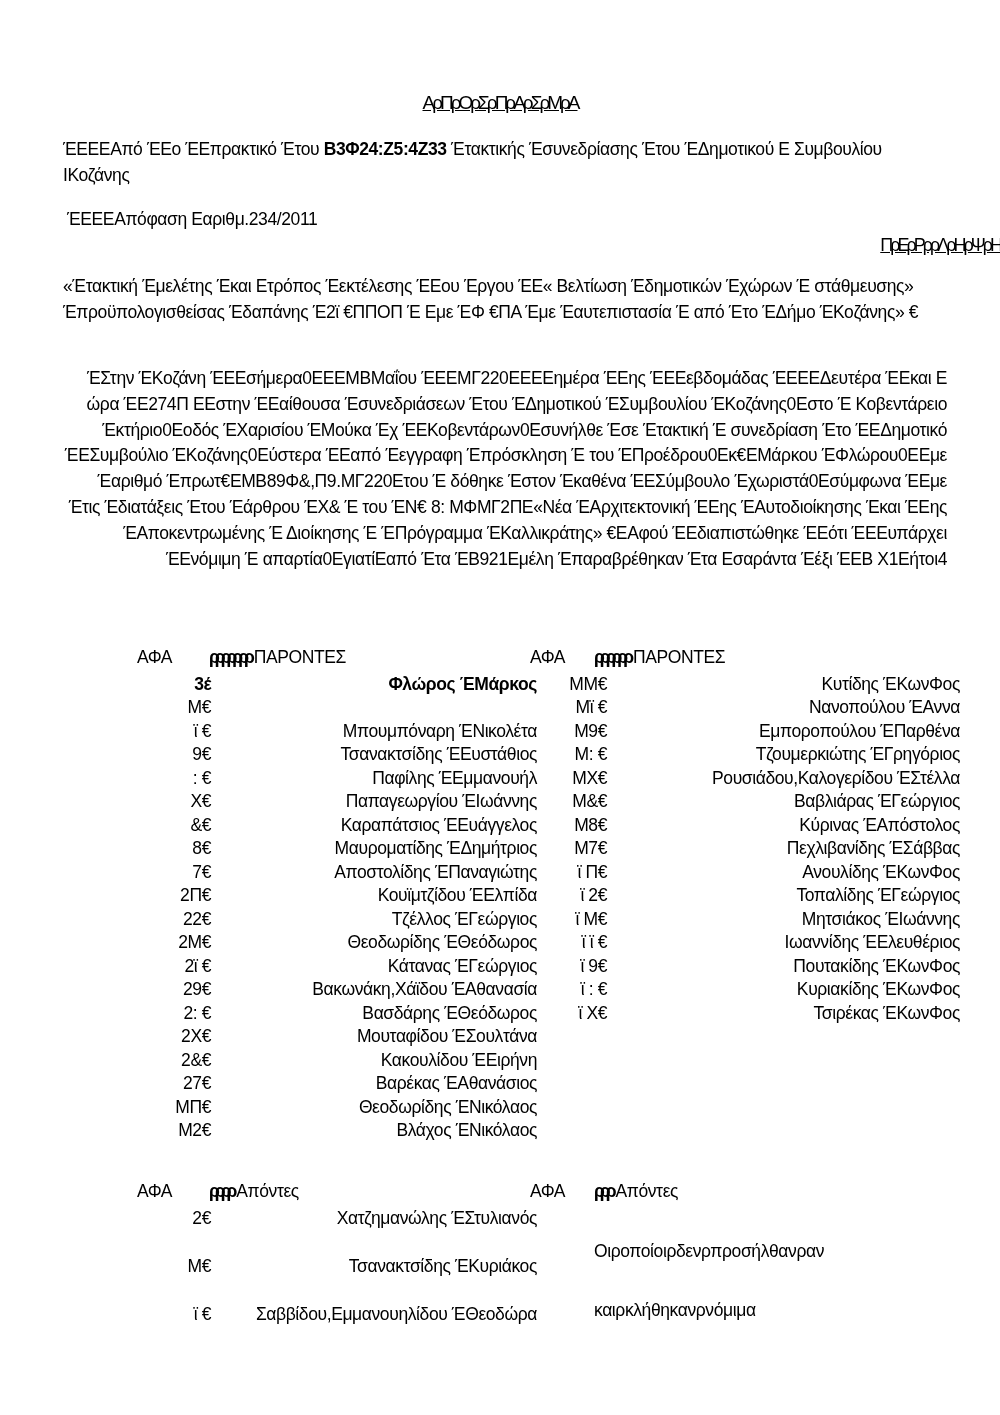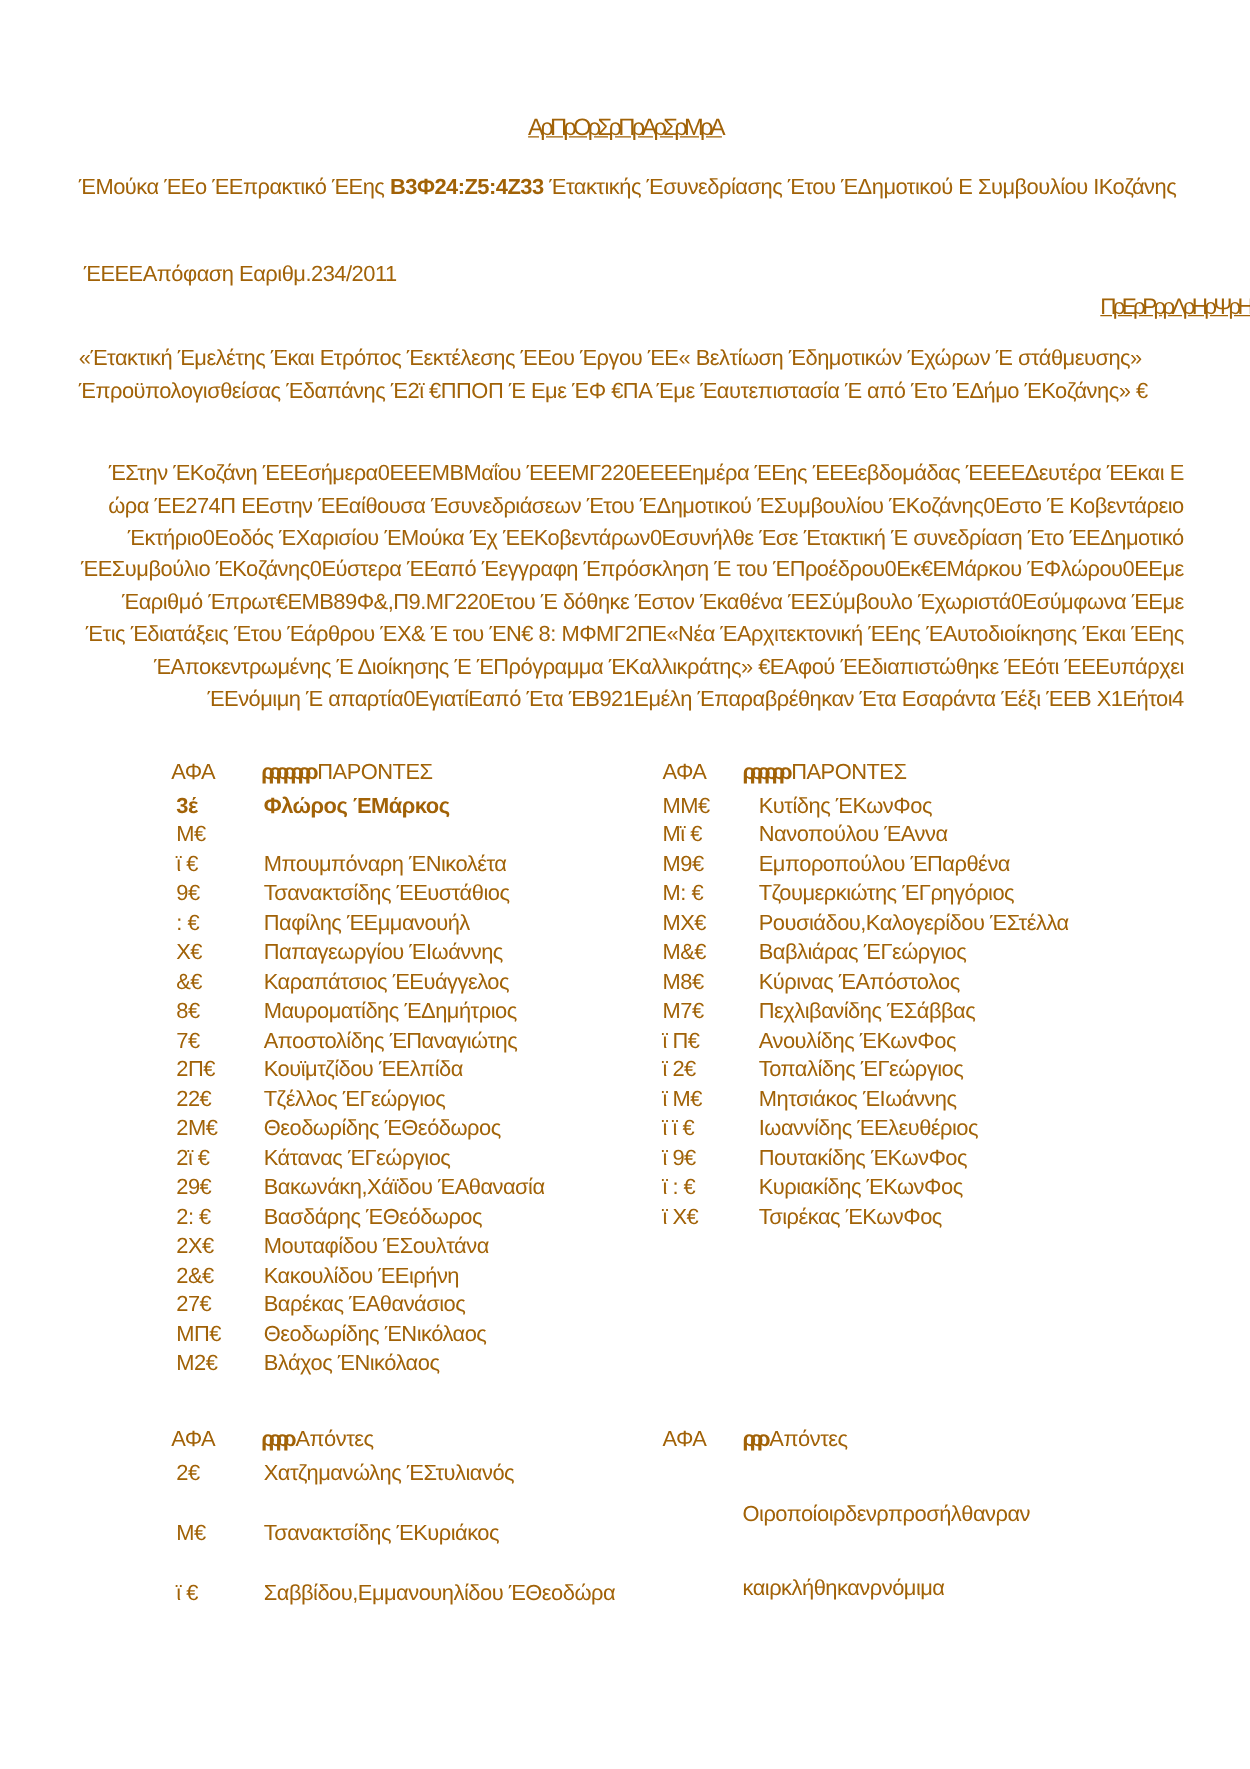--- a/index.html
+++ b/index.html
@@ -1,19 +1,19 @@
 <!DOCTYPE html>
 <html><head>
 <meta charset="utf-8">
 <style>
   html,body{margin:0;padding:0;background:#ffffff;}
   .page{
     position:relative;
     width:1000px;height:1415px;
-    background:#ffffff;color:#a16207;
+    background:#ffffff;color:#000000;
     font-family:"Liberation Sans","DejaVu Sans",sans-serif;
     font-size:17.5px;
     letter-spacing:-0.4px;
     overflow:hidden;
   }
   .b{font-weight:bold;}
   .title{
     position:absolute;top:92px;left:0;right:0;
     text-align:center;font-size:19px;letter-spacing:-3px;
     text-decoration:underline;
@@ -23,25 +23,25 @@
   .decision{position:absolute;top:206px;left:67px;margin:0;line-height:26px;}
   .summary-heading{
     position:absolute;top:235px;left:0;right:0;
     text-align:right;font-weight:normal;letter-spacing:-3px;
     text-decoration:underline;font-size:18px;
   }
   .quote{top:273px;left:63px;width:880px;}
   .session{top:366px;left:63px;width:884px;line-height:25.8px;text-align:right;}
 
   .col{position:absolute;}
-  .col-head{display:flex;align-items:flex-end;line-height:23.5px;margin-bottom:3px;}
+  .col-head{display:flex;align-items:flex-end;line-height:23.5px;margin-bottom:3px;margin-top:40px;}
   .col-head .num-h{flex:0 0 72px;}
   .squig{font-weight:bold;letter-spacing:-5px;margin-right:4px;}
   .member-list{list-style:none;margin:0;padding:0;}
-  .member-list li{display:flex;line-height:23.5px;}
+  .member-list li{display:flex;line-height:23.5px;text-align:right;}
   .member-list .num{flex:0 0 70px;padding-left:4px;white-space:pre;}
   .member-list .name{flex:1;white-space:nowrap;}
   .present-left{top:606px;left:137px;width:400px;}
   .present-right{top:606px;left:530px;width:430px;}
   .present-right .col-head .num-h{flex-basis:64px;}
   .present-right .member-list .num{flex-basis:77px;padding-left:0;}
 
   .absent-left{top:1140px;left:137px;width:400px;}
   .absent-right{top:1140px;left:530px;width:430px;}
   .absent-left .member-list li{margin-bottom:24.5px;}
@@ -49,21 +49,21 @@
   .absent-lines{margin:0;padding:0 0 0 64px;list-style:none;}
   .absent-lines li{line-height:23.5px;margin-bottom:25px;margin-top:36px;}
 </style>
 </head>
 <body>
 
 <div class="page">
 
   <div class="title">ΑρΠρΟρΣρΠρΑρΣρΜρΑ</div>
 
-  <p class="para intro"><span>ΈΜούκα ΈΕο ΈΕπρακτικό ΈΕης </span><span class="b">Β3Φ24:Ζ5:4Ζ33</span><span> Έτακτικής Έσυνεδρίασης Έτου ΈΔημοτικού Ε Συμβουλίου ΙΚοζάνης</span></p>
+  <p class="para intro"><span>ΈΕΕΕΑπό ΈΕο ΈΕπρακτικό Έτου </span><span class="b">Β3Φ24:Ζ5:4Ζ33</span><span> Έτακτικής Έσυνεδρίασης Έτου ΈΔημοτικού Ε Συμβουλίου ΙΚοζάνης</span></p>
 
   <p class="decision">ΈΕΕΕΑπόφαση Εαριθμ.234/2011</p>
 
   <div class="summary-heading">ΠρΕρΡρρΛρΗρΨρΗ</div>
 
   <p class="para quote">«Έτακτική Έμελέτης Έκαι Ετρόπος Έεκτέλεσης ΈΕου Έργου ΈΕ« Βελτίωση Έδημοτικών Έχώρων Έ στάθμευσης» Έπροϋπολογισθείσας Έδαπάνης Έ2ϊ €ΠΠΟΠ Έ Εμε ΈΦ €ΠΑ Έμε Έαυτεπιστασία Έ από Έτο ΈΔήμο ΈΚοζάνης» €</p>
 
   <p class="para session">ΈΣτην ΈΚοζάνη ΈΕΕσήμερα0ΕΕΕΜΒΜαΐου ΈΕΕΜΓ220ΕΕΕΕημέρα ΈΕης ΈΕΕεβδομάδας ΈΕΕΕΔευτέρα ΈΕκαι Ε ώρα ΈΕ274Π ΕΕστην ΈΕαίθουσα Έσυνεδριάσεων Έτου ΈΔημοτικού ΈΣυμβουλίου ΈΚοζάνης0Εστο Έ Κοβεντάρειο Έκτήριο0Εοδός ΈΧαρισίου ΈΜούκα Έχ ΈΕΚοβεντάρων0Εσυνήλθε Έσε Έτακτική Έ συνεδρίαση Έτο ΈΕΔημοτικό ΈΕΣυμβούλιο ΈΚοζάνης0Εύστερα ΈΕαπό Έεγγραφη Έπρόσκληση Έ του ΈΠροέδρου0Εκ€ΕΜάρκου ΈΦλώρου0ΕΕμε Έαριθμό Έπρωτ€ΕΜΒ89Φ&amp;,Π9.ΜΓ220Ετου Έ δόθηκε Έστον Έκαθένα ΈΕΣύμβουλο Έχωριστά0Εσύμφωνα ΈΕμε Έτις Έδιατάξεις Έτου Έάρθρου ΈΧ&amp; Έ του ΈΝ€ 8: ΜΦΜΓ2ΠΕ«Νέα ΈΑρχιτεκτονική ΈΕης ΈΑυτοδιοίκησης Έκαι ΈΕης ΈΑποκεντρωμένης Έ Διοίκησης Έ ΈΠρόγραμμα ΈΚαλλικράτης» €ΕΑφού ΈΕδιαπιστώθηκε ΈΕότι ΈΕΕυπάρχει ΈΕνόμιμη Έ απαρτία0ΕγιατίΕαπό Έτα ΈΒ921Εμέλη Έπαραβρέθηκαν Έτα Εσαράντα Έέξι ΈΕΒ Χ1Εήτοι4</p>
 
   <div class="col present-left">

